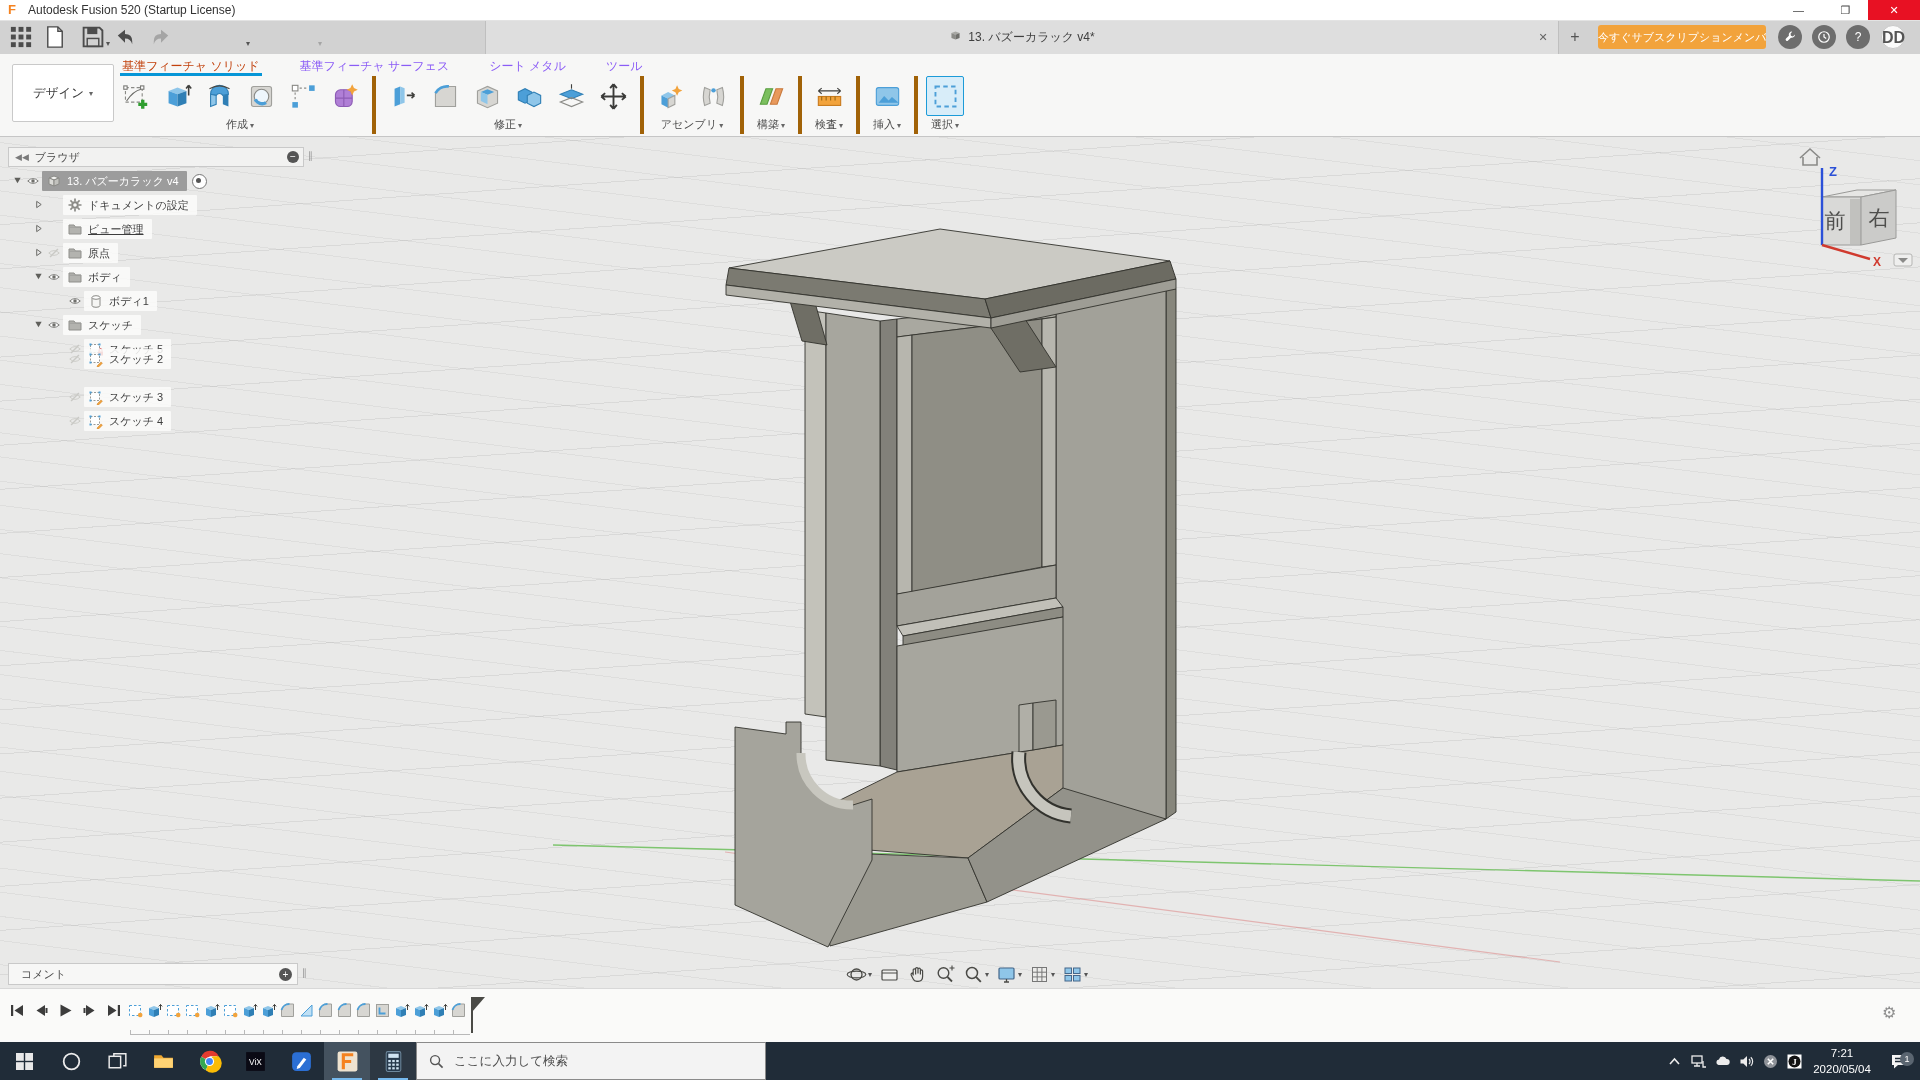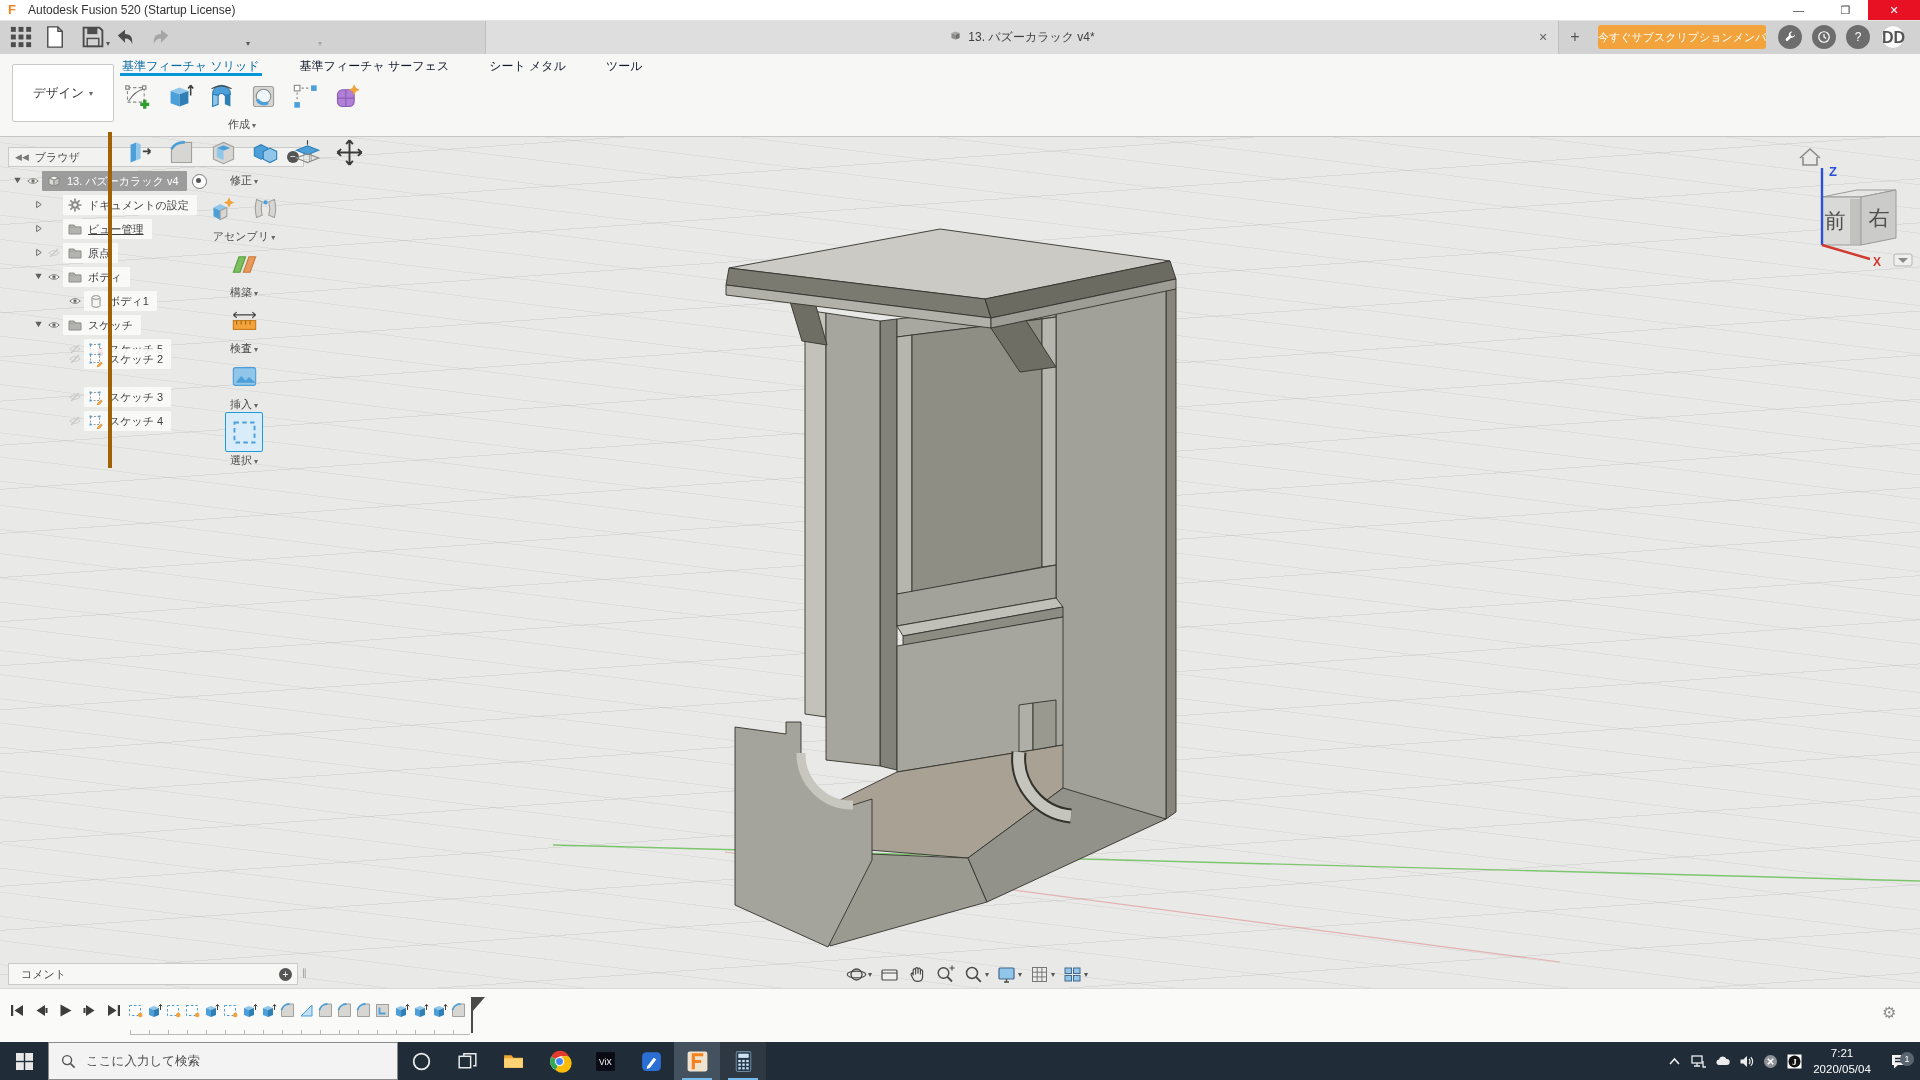--- a/index.html
+++ b/index.html
@@ -26,23 +26,23 @@
   #subscribe-btn{position:absolute;left:1598px;top:5px;width:168px;height:24px;background:#f2a33c;border-radius:3px;color:#fff;
      font-size:11px;line-height:24px;text-align:center;white-space:nowrap;overflow:hidden;}
   .circlebtn{position:absolute;top:5px;width:24px;height:24px;border-radius:50%;background:#6d6d6d;color:#fff;text-align:center;line-height:24px;font-size:12px;}
   #avatar{position:absolute;left:1881px;top:5px;width:24px;height:24px;border-radius:50%;background:#fbfbfb;color:#555;font-size:16px;font-weight:bold;
      text-align:center;line-height:24px;border:1px solid #c9c9c9;box-sizing:border-box;}
   
   #ribbon{left:0;top:54px;width:1920px;height:82px;background:#f7f7f6;border-bottom:1px solid #c6c6c6;z-index:38;}
   #design-box{position:absolute;left:12px;top:10px;width:100px;height:56px;background:#fff;border:1px solid #c9c9c9;border-radius:2px;
      display:flex;align-items:center;justify-content:center;font-size:12.5px;color:#3c3c3c;}
   #ribbon-tabs{position:absolute;left:120px;top:2px;height:20px;display:flex;gap:36px;}
-  .rtab{font-size:12px;color:#0f172a;padding:2px 2px 3px;white-space:nowrap;}
-  .rtab.active{color:#0369a1;border-bottom:3px solid #0696d7;}
-  #ribbon-groups{position:absolute;left:108px;top:22px;height:58px;display:flex;flex-direction:column;}
+  .rtab{font-size:12px;color:#8b5cf6;padding:2px 2px 3px;white-space:nowrap;}
+  .rtab.active{color:#c2410c;border-bottom:3px solid #0696d7;}
+  #ribbon-groups{position:absolute;left:108px;top:22px;height:58px;display:flex;}
   .rgroup{display:flex;flex-direction:column;align-items:center;padding:0 8px;}
   .rgroup + .rgroup{border-left:4px solid #a16207;}
   .rtools{display:flex;gap:4px;height:40px;align-items:center;}
   .rtool{width:36px;height:38px;display:flex;align-items:center;justify-content:center;border:1px solid transparent;border-radius:2px;}
   .rtool svg{width:29px;height:29px;display:block;}
   .rtool.selected{border:1px solid #1c9bd8;background:#d8edf9;}
   .rgroup-label{font-size:11px;color:#4a4a4a;margin-top:1px;white-space:nowrap;}
   .rgroup-label .caret{font-size:8px;color:#666;margin-left:2px;}
   
   #canvas{left:0;top:136px;width:1920px;height:852px;background-color:#e9e9e8;
@@ -899,27 +899,20 @@
     <div id="start-btn">
       <svg width="17" height="17" viewBox="0 0 17 17">
           <g fill="#e8e8e8">
             <rect x="0" y="0" width="7.8" height="7.8"></rect>
             <rect x="9.2" y="0" width="7.8" height="7.8"></rect>
             <rect x="0" y="9.2" width="7.8" height="7.8"></rect>
             <rect x="9.2" y="9.2" width="7.8" height="7.8"></rect>
           </g>
         </svg>
     </div>
-    <div id="search-box">
-      <svg width="15" height="15" viewBox="0 0 16 16">
-          <circle cx="6.5" cy="6.5" r="4.8" fill="none" stroke="#555" stroke-width="1.5"></circle>
-          <line x1="10.2" y1="10.2" x2="14.5" y2="14.5" stroke="#555" stroke-width="1.7"></line>
-        </svg>
-      <span class="ph">ここに入力して検索</span>
-    </div>
     <div id="tb-apps" style="display:flex">
         <div class="tbapp">
           <svg viewBox="0 0 24 24">
             <circle cx="12" cy="12" r="7.5" fill="none" stroke="#ececec" stroke-width="1.7"></circle>
           </svg>
         </div>
         <div class="tbapp">
           <svg viewBox="0 0 24 24">
             <rect x="4" y="7" width="11" height="11" fill="none" stroke="#ececec" stroke-width="1.4"></rect>
             <path d="M8.5 7 V4.5 H20 V16 h-2.5" fill="none" stroke="#ececec" stroke-width="1.4"></path>
@@ -970,20 +963,27 @@
               <rect x="7" y="14" width="2.4" height="2.1"></rect>
               <rect x="10.8" y="14" width="2.4" height="2.1"></rect>
               <rect x="14.6" y="14" width="2.4" height="2.1"></rect>
               <rect x="7" y="17.5" width="2.4" height="2.1"></rect>
               <rect x="10.8" y="17.5" width="2.4" height="2.1"></rect>
               <rect x="14.6" y="17.5" width="2.4" height="2.1"></rect>
             </g>
           </svg>
         </div>
       </div>
+    <div id="search-box">
+      <svg width="15" height="15" viewBox="0 0 16 16">
+          <circle cx="6.5" cy="6.5" r="4.8" fill="none" stroke="#555" stroke-width="1.5"></circle>
+          <line x1="10.2" y1="10.2" x2="14.5" y2="14.5" stroke="#555" stroke-width="1.7"></line>
+        </svg>
+      <span class="ph">ここに入力して検索</span>
+    </div>
     <div id="tray">
       <div id="tray-icons" style="display:flex">
           <div class="trayic">
             <svg viewBox="0 0 17 17">
               <path d="M4 11 l4.5 -5 4.5 5" fill="none" stroke="#ececec" stroke-width="1.6"></path>
             </svg>
           </div>
           <div class="trayic">
             <svg viewBox="0 0 17 17">
               <rect x="2" y="3" width="10" height="7" fill="none" stroke="#ececec" stroke-width="1.3"></rect>

